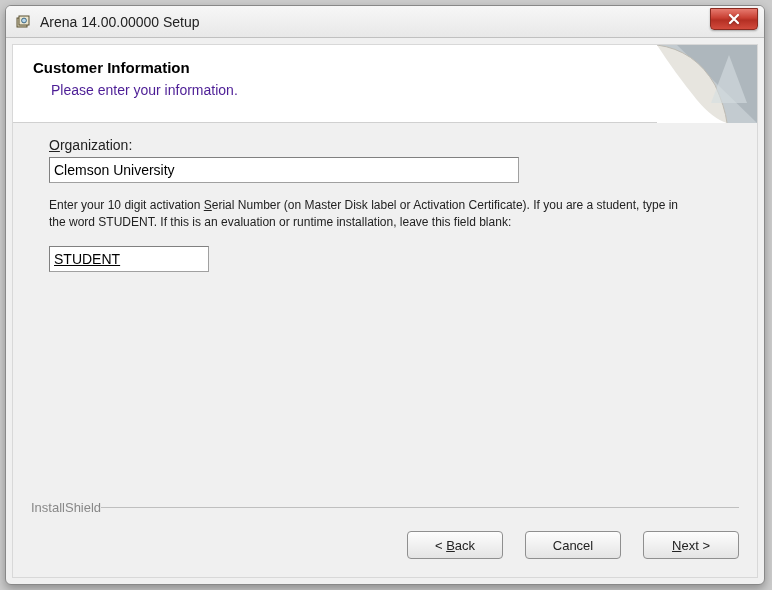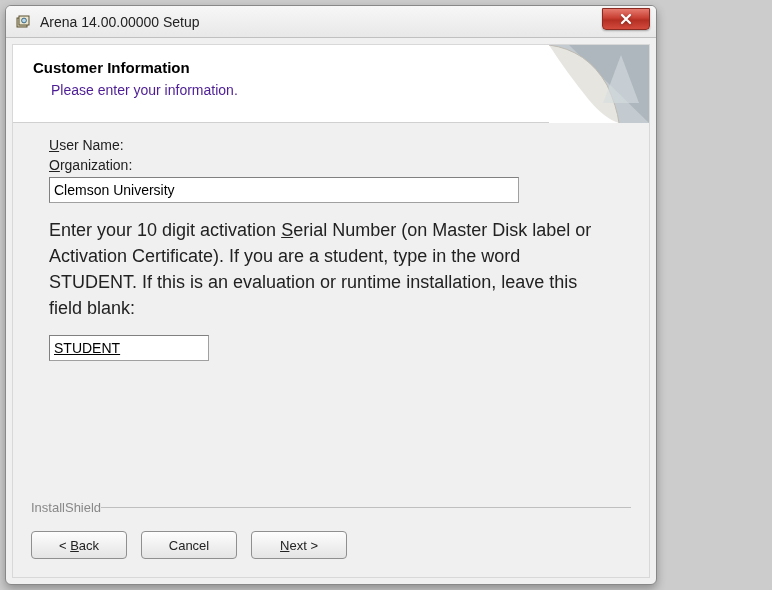--- a/index.html
+++ b/index.html
@@ -5,21 +5,21 @@
     * { box-sizing: border-box; margin: 0; padding: 0; }
     body {
       font-family: 'Segoe UI', Tahoma, sans-serif;
       font-size: 13px;
       background: #ccc;
       width: 772px;
       height: 590px;
       overflow: hidden;
     }
     .window {
-      width: 652px;
+      width: 760px;
       height: 580px;
       margin: 5px;
       background: #f0f0f0;
       border: 1px solid #888;
       border-radius: 6px;
       box-shadow: 0 4px 10px rgba(0,0,0,0.3);
       display: flex;
       flex-direction: column;
       overflow: hidden;
     }
@@ -115,21 +115,21 @@
       width: 470px;
       height: 26px;
       margin-bottom: 14px;
       display: block;
     }
     .serial-input {
       width: 160px;
       text-decoration: underline;
     }
     .instr-text {
-      font-size: 18px;
+      font-size: 12px;
       color: #222;
       line-height: 1.45;
       margin: 4px 0 14px 0;
       max-width: 640px;
     }
     .footer-area {
       padding: 0 18px 18px 18px;
     }
     .brand-row {
       display: flex;
@@ -140,21 +140,22 @@
       font-size: 13px;
       color: #888;
     }
     .brand-line {
       flex: 1;
       height: 1px;
       background: #bfbfbf;
     }
     .button-row {
       display: flex;
-      gap: 14px;
+      justify-content: flex-end;
+      gap: 22px;
     }
     .btn {
       min-width: 96px;
       height: 28px;
       background: linear-gradient(to bottom, #fdfdfd, #e4e4e4);
       border: 1px solid #8f8f8f;
       border-radius: 4px;
       font-family: inherit;
       font-size: 13px;
       color: #222;
@@ -191,21 +192,20 @@
         <rect x="40" y="0" width="100" height="78" fill="#c3cbd0"></rect>
         <polygon points="60,0 140,0 140,78" fill="#aeb7bd"></polygon>
         <path d="M40,0 Q80,18 110,78 L40,78 Z" fill="#ffffff"></path>
         <path d="M40,0 Q78,5 98,40 Q108,62 110,78 Q96,74 80,55 Q58,28 40,0 Z" fill="#e7e5df"></path>
         <path d="M40,0 Q78,5 98,40 Q108,62 110,78" fill="none" stroke="#bdbab2" stroke-width="1"></path>
         <polygon points="112,10 130,58 94,58" fill="#d6dde1" opacity="0.6"></polygon>
       </svg>
     </div>
 
     <div class="form-area">
-      <label class="form-label"><span></span><span class="ul-letter">U</span><span>ser Name:</span></label>
 
       <label class="form-label"><span></span><span class="ul-letter">O</span><span>rganization:</span></label>
       <input class="text-input" type="text" value="Clemson University" style="">
 
       <p class="instr-text"><span>Enter your 10 digit activation </span><span class="ul-letter">S</span><span>erial Number (on Master Disk label or Activation Certificate).  If you are a student, type in the word STUDENT.  If this is an evaluation or runtime installation, leave this field blank:</span></p>
 
       <input class="text-input serial-input" type="text" value="STUDENT" style="">
     </div>
 
     <div class="footer-area">

